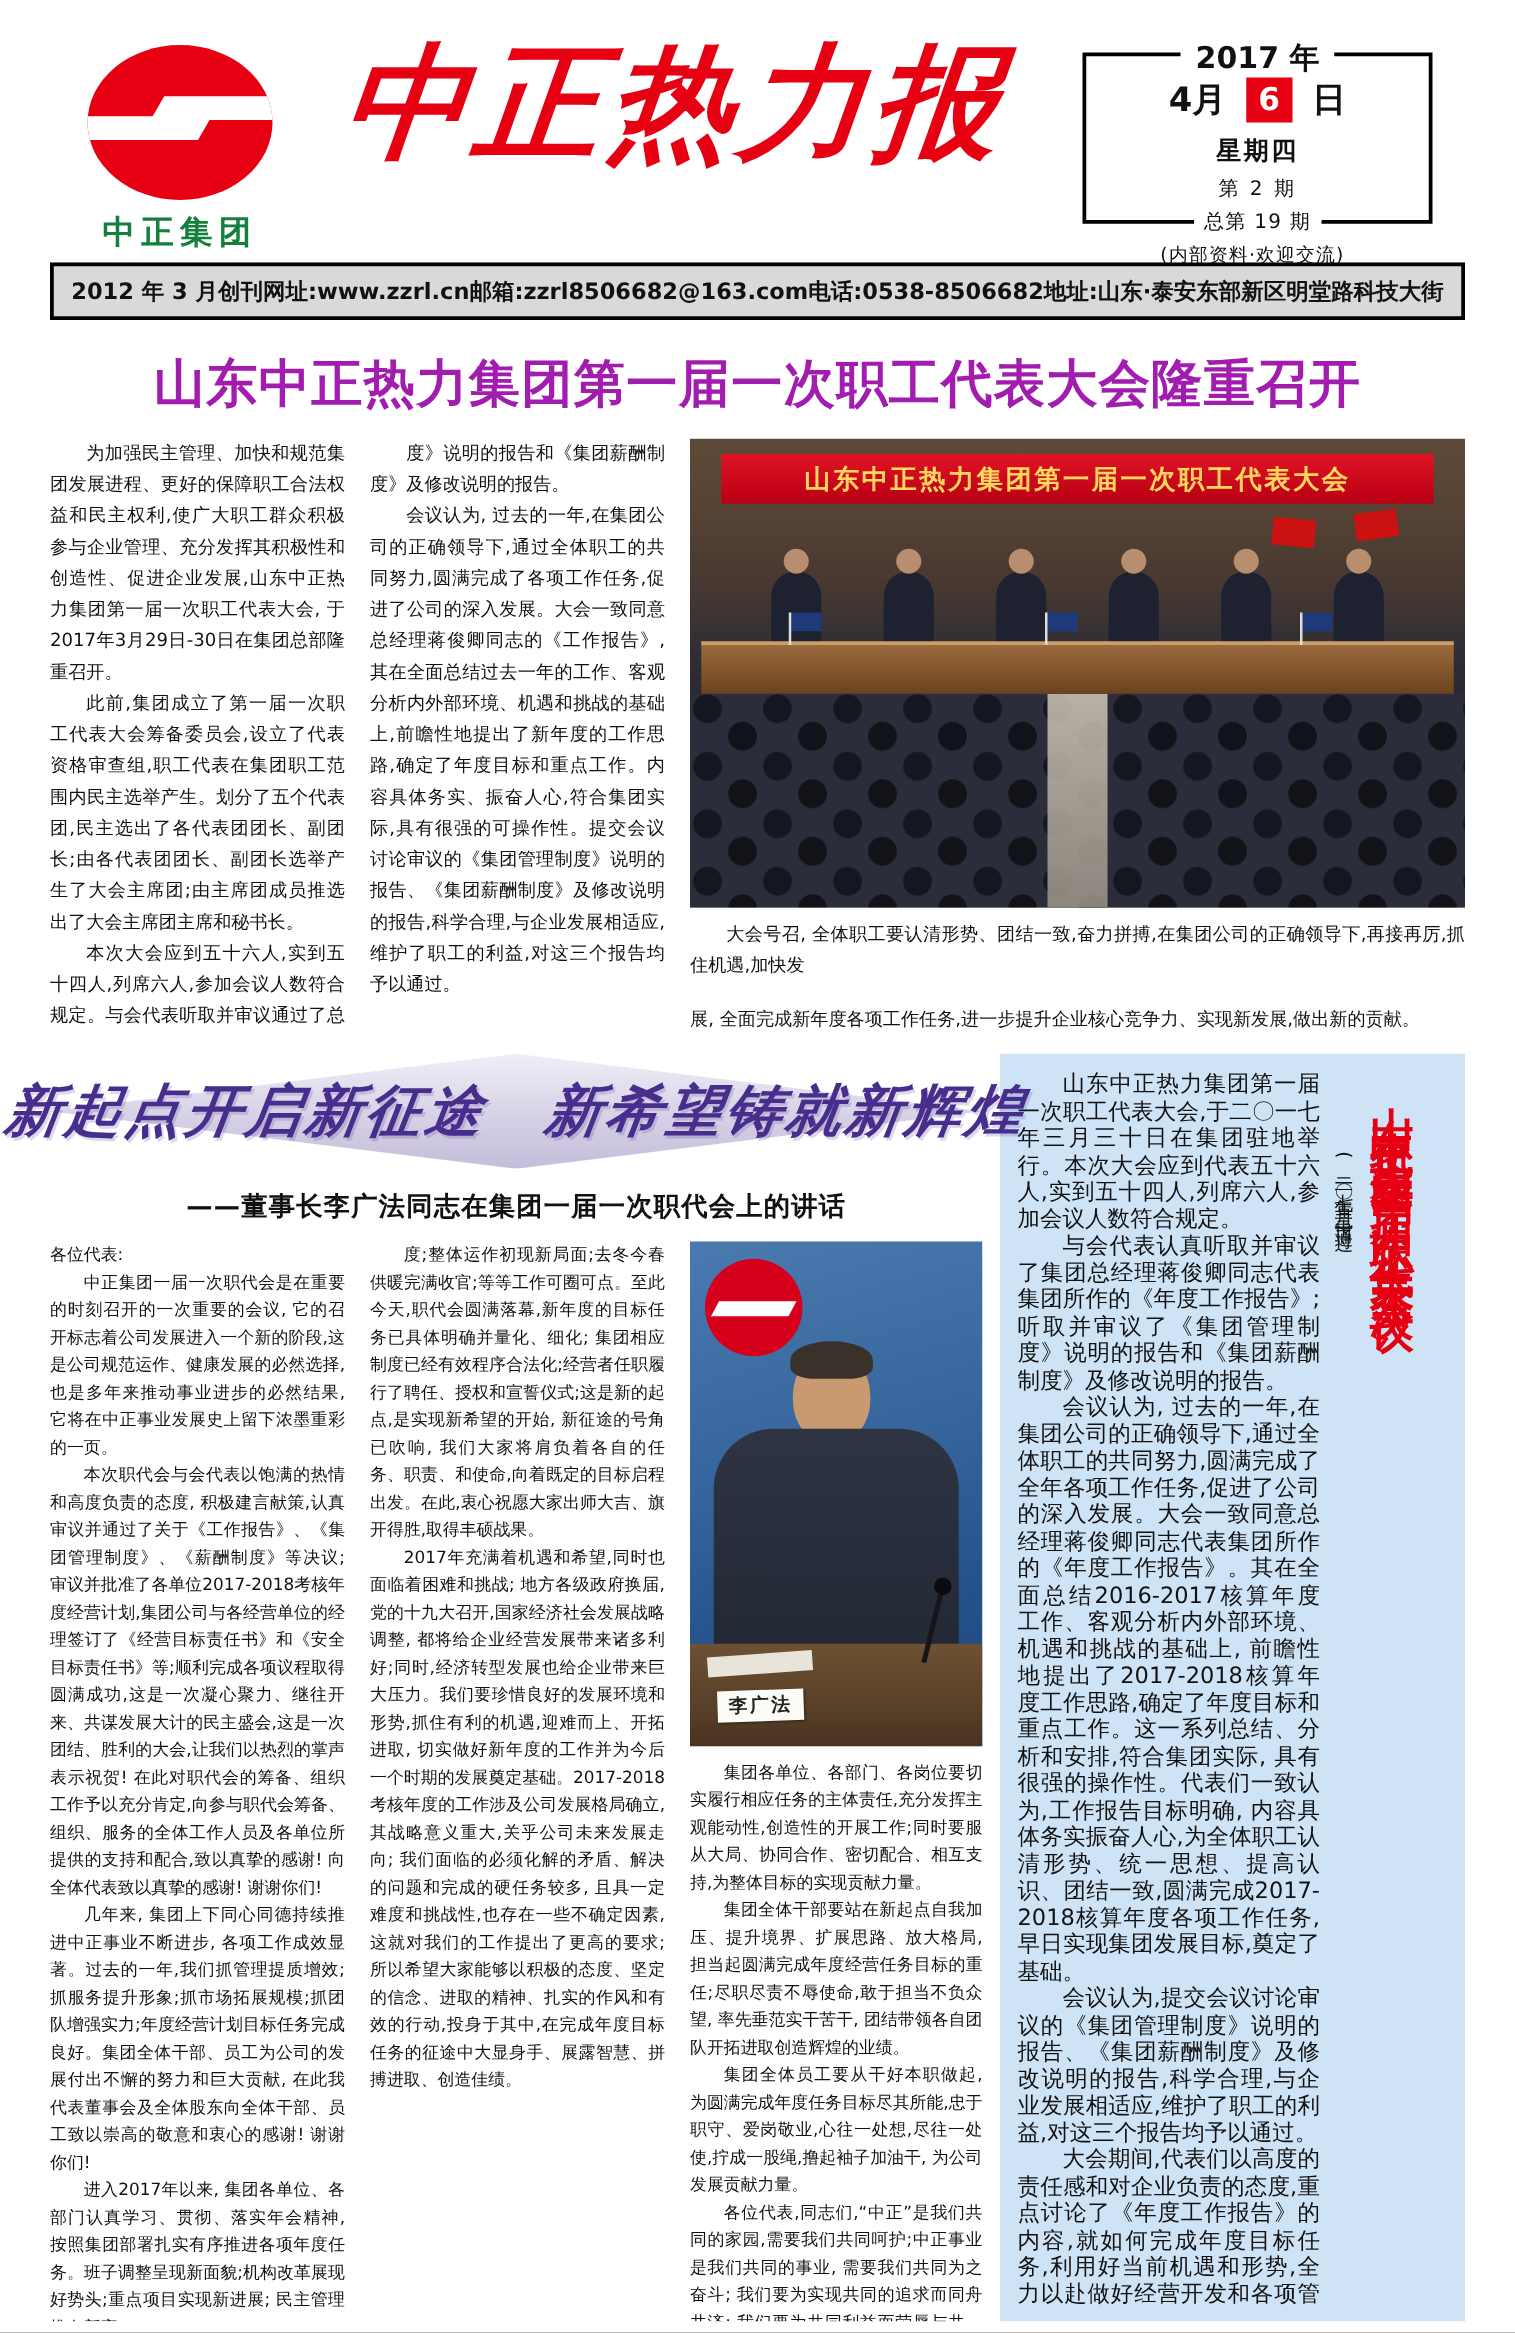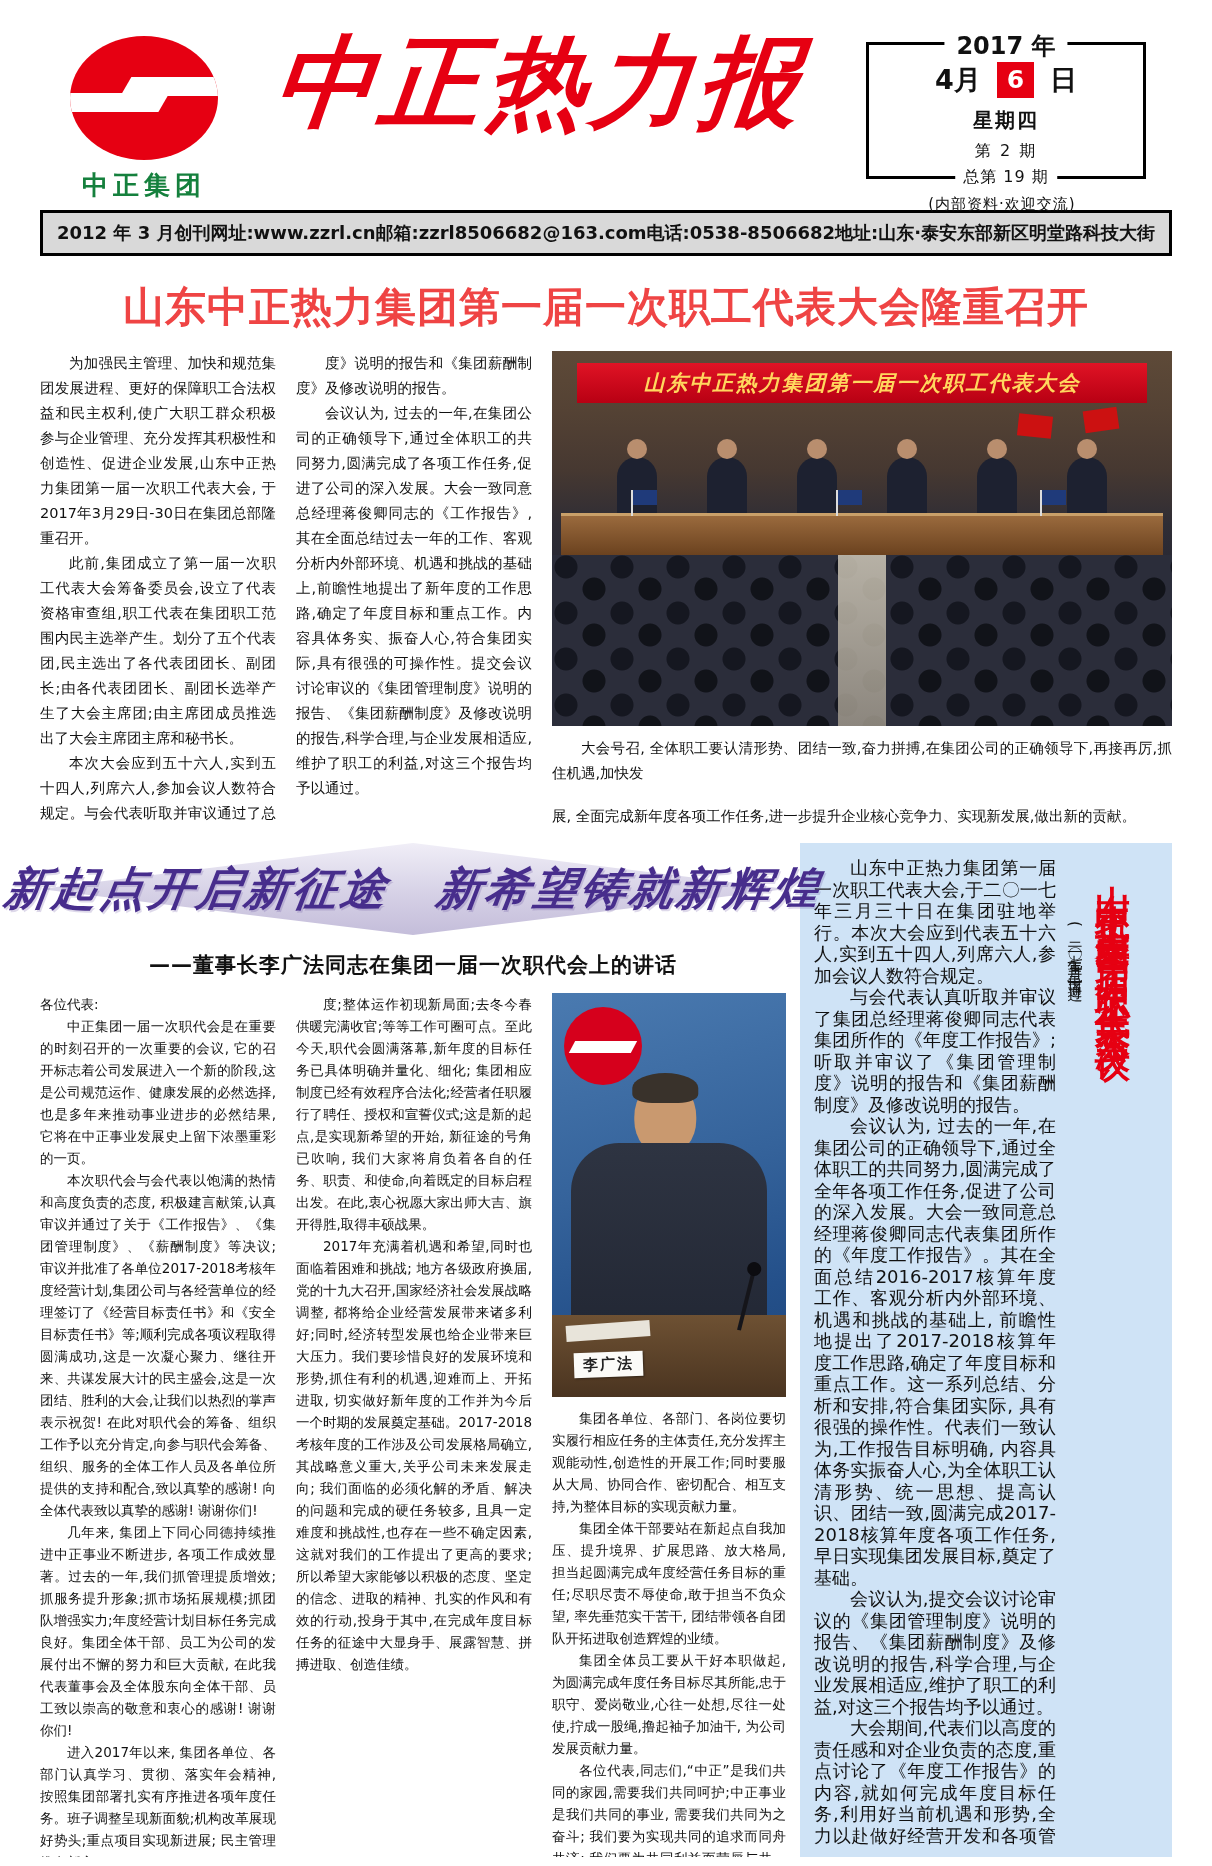--- a/index.html
+++ b/index.html
@@ -32,29 +32,29 @@
   .issue { font-size:16px; margin-top:7px; letter-spacing:2px; }
   .total-issue { position:absolute; bottom:-12px; left:50%; transform:translateX(-50%); background:#fff; padding:0 8px; font-size:16px; white-space:nowrap; letter-spacing:1px; }
   .paper-note { font-size:15px; margin-top:16px; letter-spacing:1px; white-space:nowrap; }
   
   .info-bar {
     margin-top:16px; border:3px solid #000; background:#d9d9d9;
     display:flex; justify-content:space-between; align-items:center;
     padding:8px 14px; font-size:18px; font-weight:bold; white-space:nowrap;text-align:center;
   }
   
-  .headline { margin:24px 0 16px; text-align:center; color:#ef4444; font-size:41px; font-weight:900; letter-spacing:1px; white-space:nowrap; font-family:"DejaVu Sans", sans-serif; }
+  .headline { margin:24px 0 16px; text-align:center; color:#a21caf; font-size:41px; font-weight:900; letter-spacing:1px; white-space:nowrap; font-family:"DejaVu Sans", sans-serif; }
   .a1-body { display:flex; gap:20px; height:478px; }
   .bodycol { width:236px; flex:none; overflow:hidden; }
   .bodytext { font-size:14.5px; line-height:25px; text-align:justify; }
   .para { text-indent:2em; margin:0; }
   .flush { text-indent:0; }
   .photo-wrap { flex:1; display:flex; flex-direction:column; }
   .conf-photo { height:404px; position:relative; overflow:hidden;
-    background:linear-gradient(180deg,#5e4a38 0%,#544234 16%,#463831 32%,#2f2d35 46%,#262733 62%,#22232e 100%);font-style:italic; }
+    background:linear-gradient(180deg,#5e4a38 0%,#544234 16%,#463831 32%,#2f2d35 46%,#262733 62%,#22232e 100%); }
   .conf-banner { position:absolute; top:12px; left:4%; width:92%; background:linear-gradient(#e01325,#b80013); color:#ffd75e; font-size:21px; font-weight:bold; text-align:center; padding:6px 0; letter-spacing:2px; white-space:nowrap; z-index:3; }
   .conf-flag { position:absolute; width:34px; height:22px; background:#c11; z-index:2; }
   .conf-flag.f1 { top:58px; right:54px; transform:rotate(-8deg); }
   .conf-flag.f2 { top:64px; right:120px; transform:rotate(6deg); }
   .dais-row { position:absolute; top:106px; left:0; width:100%; height:70px; display:flex; justify-content:space-around; padding:0 40px; z-index:1; }
   .delegate { width:40px; height:58px; background:#1d2130; border-radius:20px 20px 0 0; position:relative; }
   .delegate::before { content:""; position:absolute; top:-18px; left:10px; width:20px; height:20px; border-radius:50%; background:#b98e6e; }
   .dais-table { position:absolute; top:162px; left:1.5%; width:97%; height:42px; background:linear-gradient(#9a6a3d,#6b421f); border-top:3px solid #c9a069; z-index:2; }
   .table-flag { position:absolute; top:-26px; width:24px; height:15px; background:#1f3a7a; }
   .table-flag::after { content:""; position:absolute; left:-2px; top:0; width:2px; height:26px; background:#ddd; }

